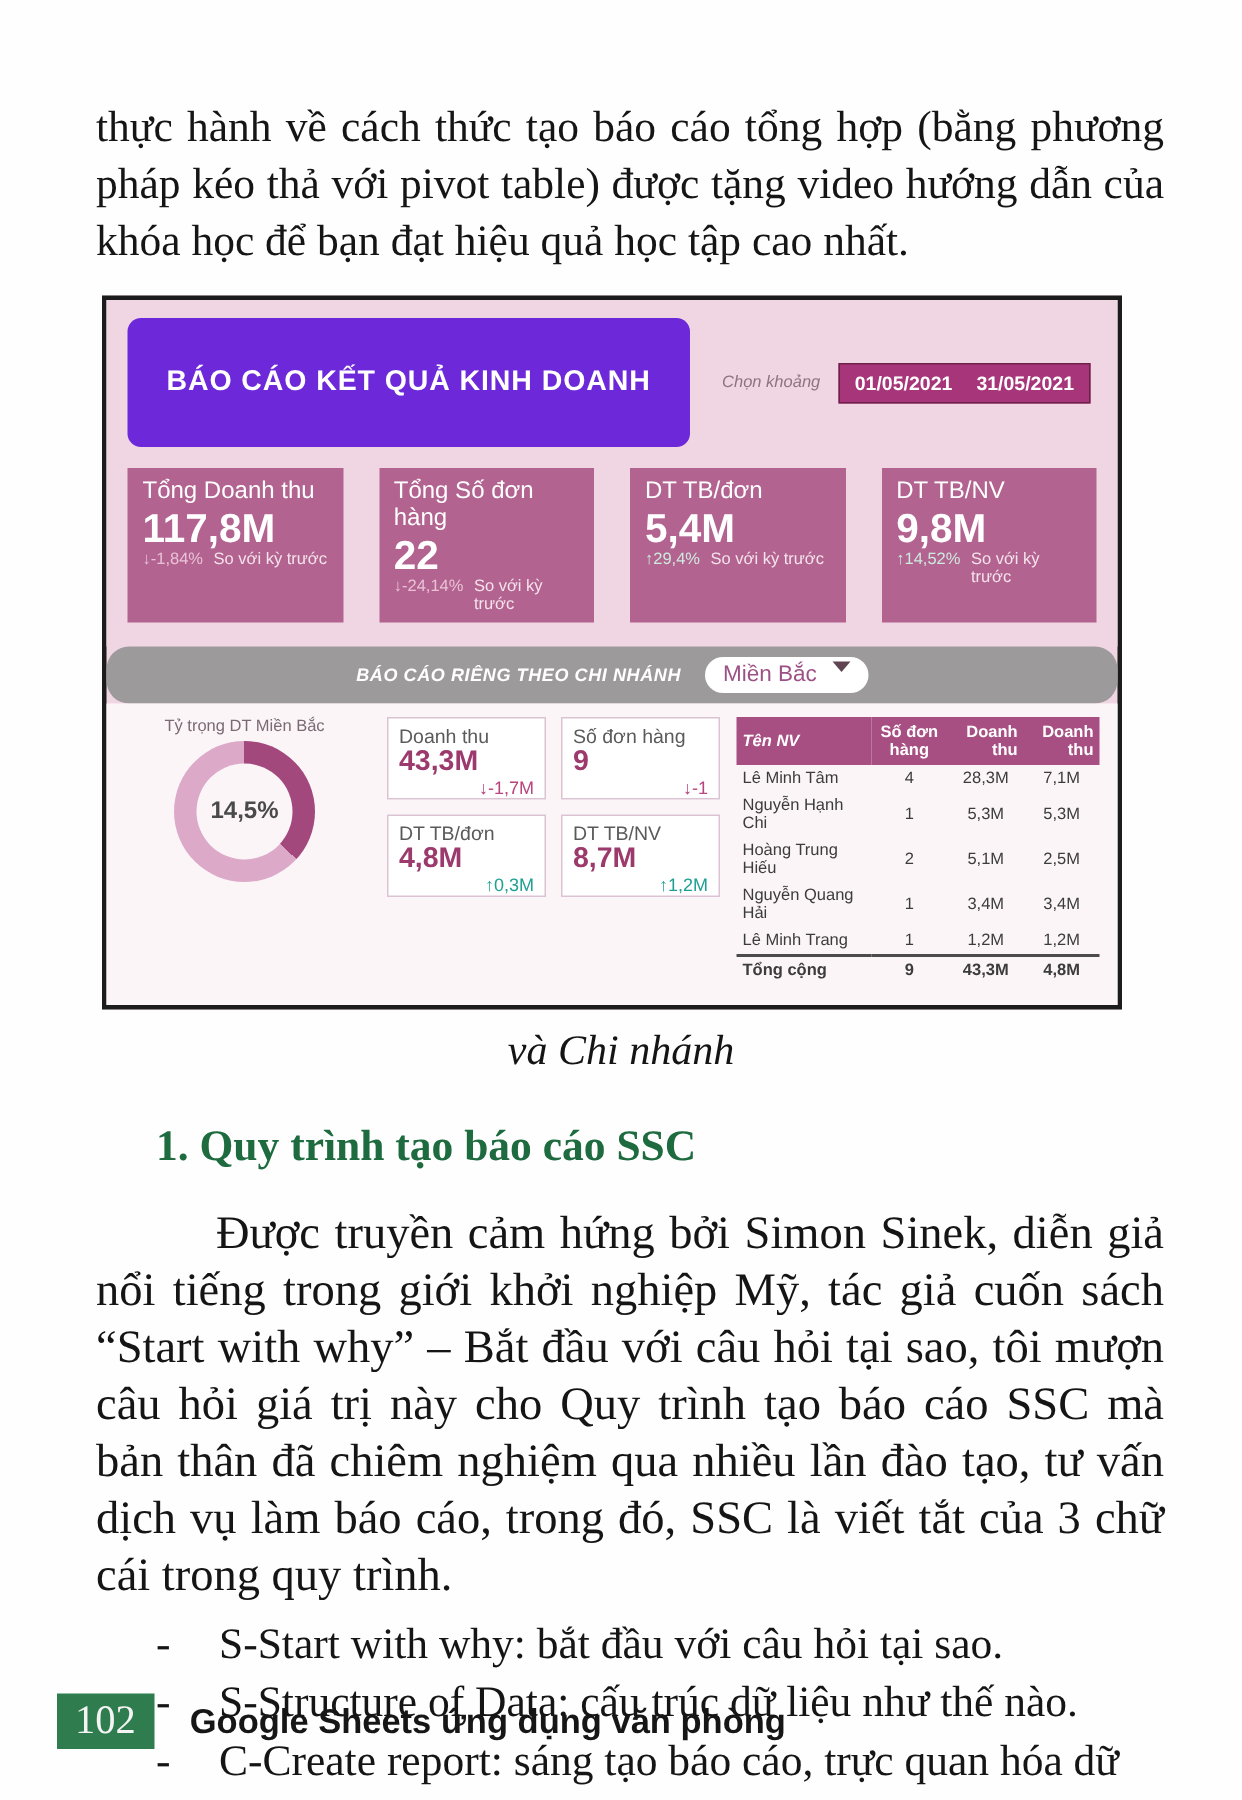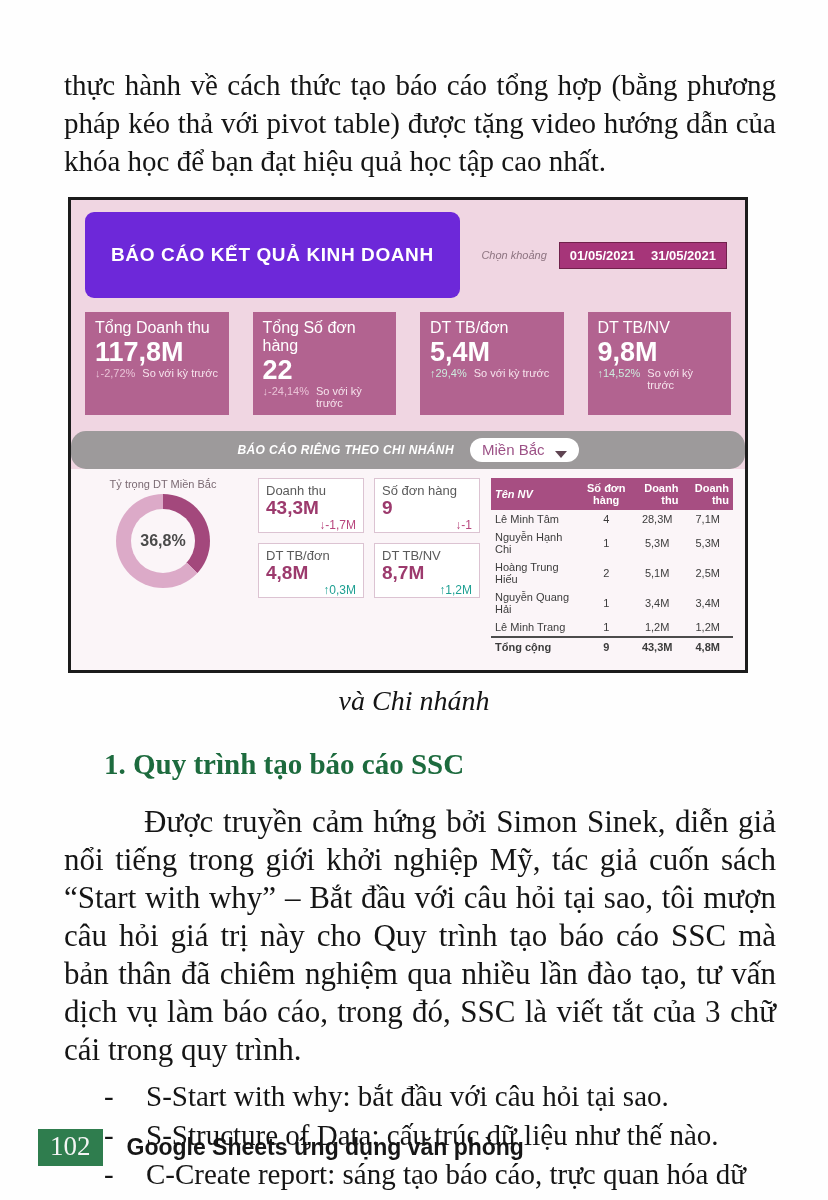--- a/index.html
+++ b/index.html
@@ -40,21 +40,21 @@
   .kpi-delta.down { color:#e9c2d6; }
   .kpi-delta.up { color:#cdeadd; }
   .kpi-compare { color:#f6e3ec; }
   .dash-gray {
     background:#9d9a9b; height:38px; display:flex; align-items:center;
     justify-content:center; gap:16px;border-radius:15px;
   }
   .gray-label { color:#fff; font-style:italic; font-weight:bold; font-size:12px; letter-spacing:.4px; }
   .dropdown {
     background:#fff; border-radius:14px; padding:3px 12px 4px;
-    display:flex; align-items:flex-end; gap:10px; cursor:default;
+    display:flex; align-items:flex-start; gap:10px; cursor:default;
   }
   .dropdown-text { color:#9c5186; font-size:15px; }
   .caret { width:0; height:0; border-left:6px solid transparent; border-right:6px solid transparent; border-top:7px solid #5f4452; }
   .dash-bottom { background:#fbf5f8; display:flex; padding:9px 12px 14px 8px; gap:11px; }
   .donut-block { width:168px; flex:none; text-align:center; }
   .donut-title { font-size:11px; color:#7b6a73; margin-bottom:4px; }
   .donut { position:relative; width:94px; height:94px; border-radius:50%; margin:0 auto; }
   .donut-hole {
     position:absolute; left:15px; top:15px; width:64px; height:64px;
     border-radius:50%; background:#fbf5f8; display:flex; align-items:center; justify-content:center;
@@ -115,21 +115,21 @@
             <span>01/05/2021</span>
             <span>31/05/2021</span>
           </div>
         </div>
       </div>
       <div class="kpi-row">
         <div class="kpi-card">
           <div class="kpi-label">Tổng Doanh thu</div>
           <div class="kpi-value">117,8M</div>
           <div class="kpi-sub">
-            <span class="kpi-delta down">↓-2,72%</span>
+            <span class="kpi-delta down">↓-1,84%</span>
             <span class="kpi-compare">So với kỳ trước</span>
           </div>
         </div>
         <div class="kpi-card">
           <div class="kpi-label">Tổng Số đơn hàng</div>
           <div class="kpi-value">22</div>
           <div class="kpi-sub">
             <span class="kpi-delta down">↓-24,14%</span>
             <span class="kpi-compare">So với kỳ trước</span>
           </div>
@@ -159,21 +159,21 @@
         <span class="dropdown-text">Miền Bắc</span>
         <span class="caret"></span>
       </div>
     </div>
 
     <div class="dash-bottom">
       <div class="donut-block">
         <div class="donut-title">Tỷ trọng DT Miền Bắc</div>
         <div class="donut" style="background: conic-gradient(rgb(163, 72, 124) 0deg, rgb(163, 72, 124) 132.48deg, rgb(220, 170, 200) 0deg);">
           <div class="donut-hole">
-            <span class="donut-label">36,8%</span>
+            <span class="donut-label">14,5%</span>
           </div>
         </div>
       </div>
 
       <div class="mini-grid">
         <div class="mini-card">
           <div class="mini-label">Doanh thu</div>
           <div class="mini-value">43,3M</div>
           <div class="mini-delta down">↓-1,7M</div>
         </div>

